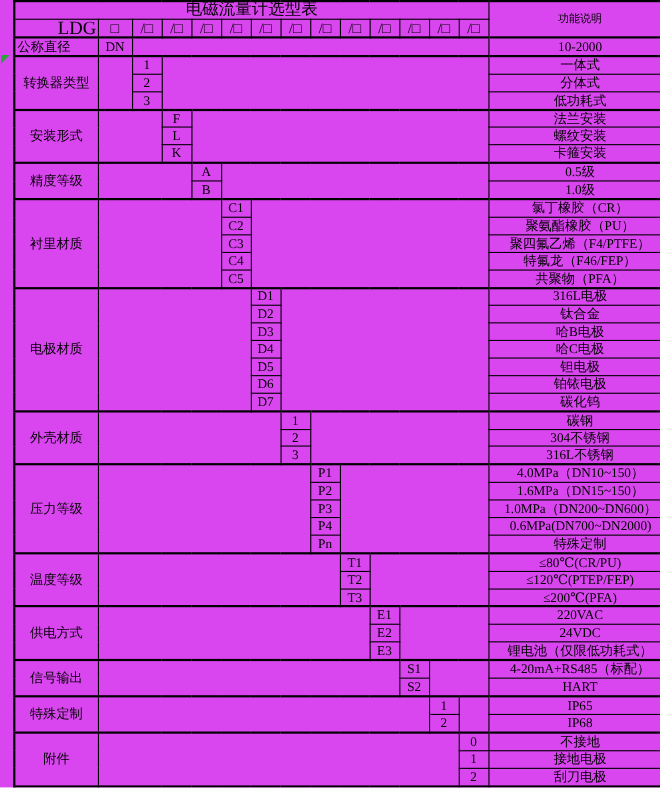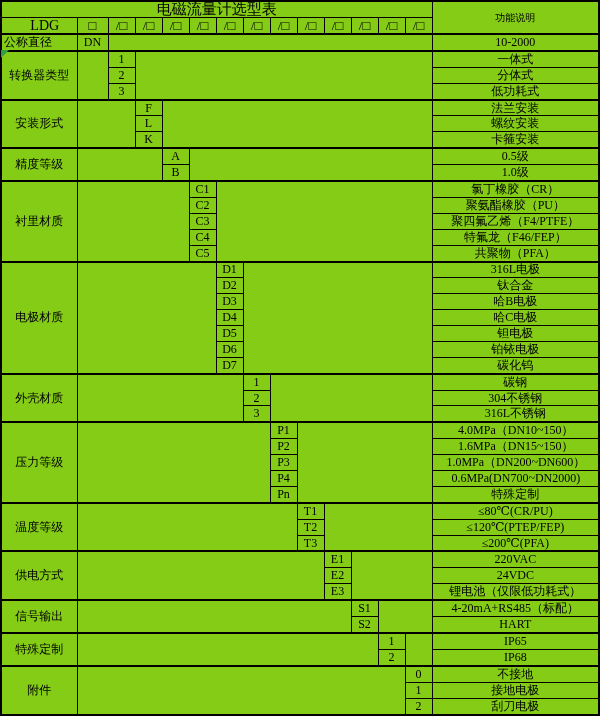--- a/index.html
+++ b/index.html
@@ -2,39 +2,39 @@
 <html><head>
 <meta charset="utf-8">
 <style>
   * { margin:0; padding:0; box-sizing:border-box; }
   html, body { background:#fff; }
   body {
     width:600px;
     font-family:"Liberation Serif","DejaVu Serif",serif;
     color:#000;
   }
-  .page { position:relative; width:600px; height:716px; background:#84cc16; }
+  .page { position:relative; width:600px; height:716px; background:#d946ef;padding-left:12px; }
   table.sel {
     width:600px; height:716px;
     border-collapse:collapse; table-layout:fixed;
     border:2px solid #000;
   }
   td {
     border:1px solid #000;
     font-size:12px;
     line-height:13px;
     text-align:center;
     vertical-align:middle;
     padding:0 1px;
     overflow:hidden;
     white-space:nowrap;
   }
   td.title-cell { font-size:15px; }
   td.fn-head   { font-size:10px; }
-  td.model-prefix { text-align:center; padding-left:12px; font-size:14px; }
+  td.model-prefix { text-align:right; padding-left:12px; font-size:17px; }
   td.code-box  { font-size:13px; }
   td.label-left { text-align:left; padding-left:2px; }
   td.desc-left  { text-align:center; padding-left:2px; }
   tr.block-start > td { border-top:2px solid #000; }
   .corner-marker {
     position:absolute; left:1px; top:50px;
     width:0; height:0;
     border-top:8px solid #2f9e44;
     border-right:8px solid transparent;
   }

